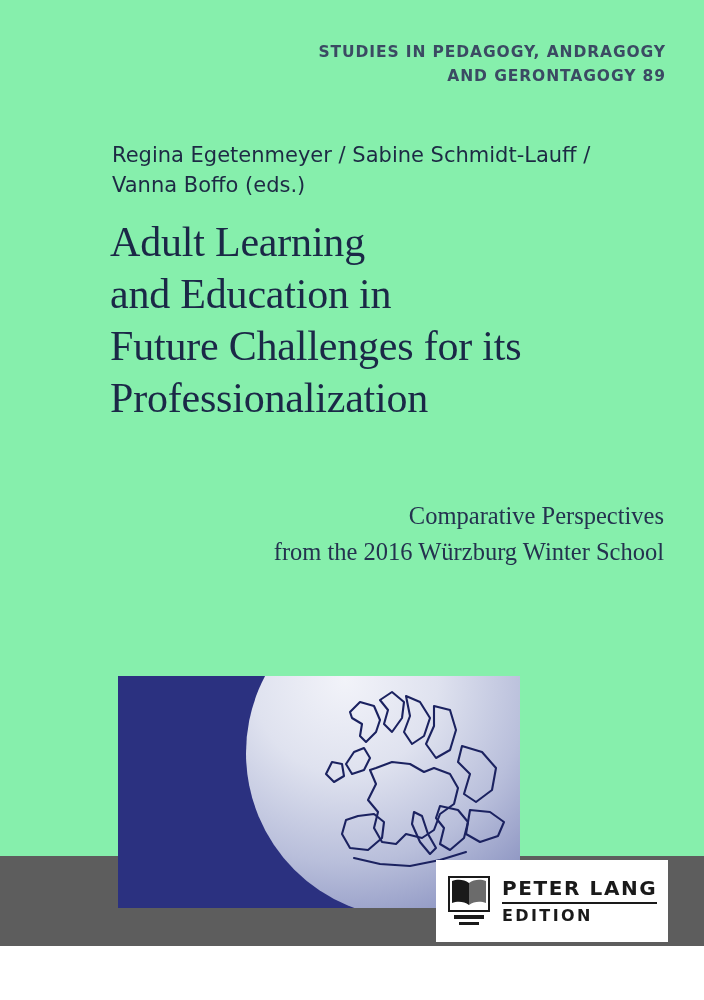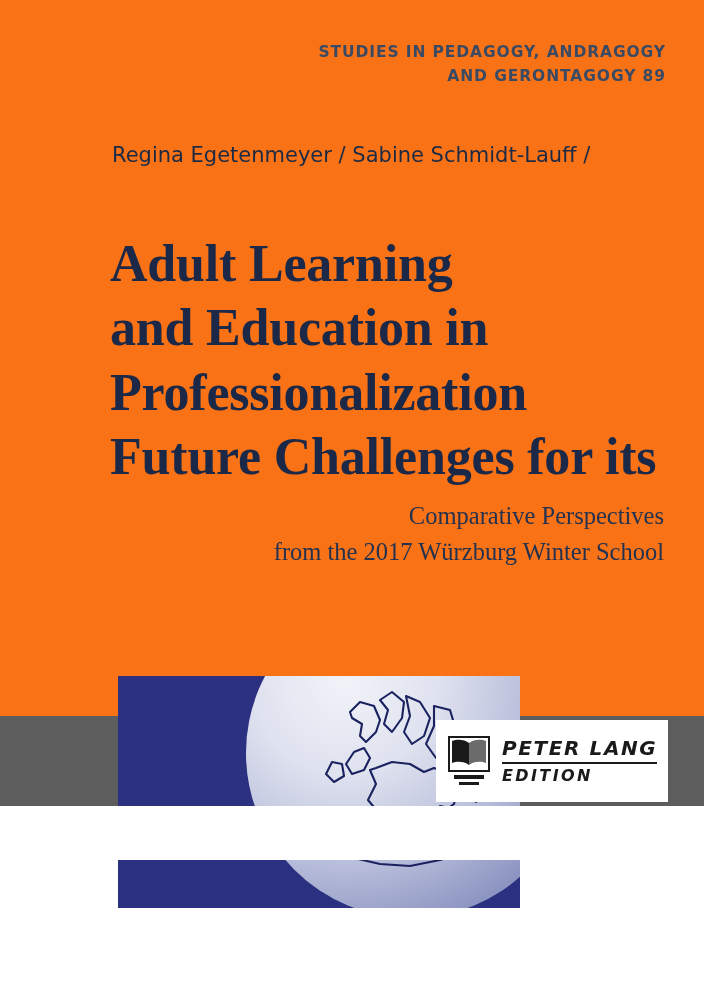--- a/index.html
+++ b/index.html
@@ -9,22 +9,22 @@
   }
   body {
     width: 704px;
     height: 1000px;
     font-family: "Liberation Serif", serif;
     overflow: hidden;
   }
   .cover {
     position: relative;
     width: 704px;
-    height: 860px;
-    background: #f97316;
+    height: 1000px;
+    background: #86efac;
     box-sizing: border-box;
   }
   
   .series {
     position: absolute;
     top: 40px;
     right: 38px;
     text-align: right;
     font-family: "DejaVu Sans", sans-serif;
     font-size: 15.5px;
@@ -44,26 +44,26 @@
     font-family: "DejaVu Sans", sans-serif;
     font-size: 21px;
     color: #1d2a44;
     line-height: 1.45;
     font-weight: normal;
   }
 
   
   .title {
     position: absolute;
-    top: 232px;
+    top: 216px;
     left: 110px;
     right: 40px;
     font-family: "Liberation Serif", serif;
-    font-weight: bold;
-    font-size: 52px;
+    font-weight: normal;
+    font-size: 42px;
     line-height: 1.24;
     color: #1b2847;
     letter-spacing: -0.2px;
   }
 
   
   .subtitle {
     position: absolute;
     top: 498px;
     left: 112px;
@@ -113,21 +113,20 @@
     position: absolute;
     right: 36px;
     bottom: 58px;
     width: 232px;
     height: 82px;
     background: #ffffff;
     display: flex;
     align-items: center;
     box-sizing: border-box;
     padding: 0 10px;
-    font-style: italic;
   }
   .logo-mark {
     width: 46px;
     height: 60px;
     flex: 0 0 46px;
     margin-right: 10px;
   }
   .logo-text {
     font-family: "DejaVu Sans", sans-serif;
     color: #1a1a1a;
@@ -160,32 +159,33 @@
 
 <div class="cover">
 
   <div class="series">
     <div>STUDIES IN PEDAGOGY, ANDRAGOGY</div>
     <div>AND GERONTAGOGY 89</div>
   </div>
 
   <div class="editors">
     <div>Regina Egetenmeyer / Sabine Schmidt-Lauff /</div>
+    <div>Vanna Boffo (eds.)</div>
   </div>
 
   <div class="title">
     <div>Adult Learning</div>
     <div>and Education in</div>
+    <div>Future Challenges for its</div>
     <div>Professionalization</div>
-    <div>Future Challenges for its</div>
   </div>
 
   <div class="subtitle">
     <div>Comparative Perspectives</div>
-    <div>from the 2017 Würzburg Winter School</div>
+    <div>from the 2016 Würzburg Winter School</div>
   </div>
 
   <div class="band"></div>
 
   <div class="globe-box">
     <div class="globe"></div>
     <svg class="map" viewBox="0 0 402 232">
       <g fill="none" stroke="#1b2260" stroke-width="2.1" stroke-linejoin="round" stroke-linecap="round">
 
         <path d="M232 36 l10 -10 14 4 6 14 -4 12 -10 10 -6 -6 2 -12 -10 -6z"></path>

